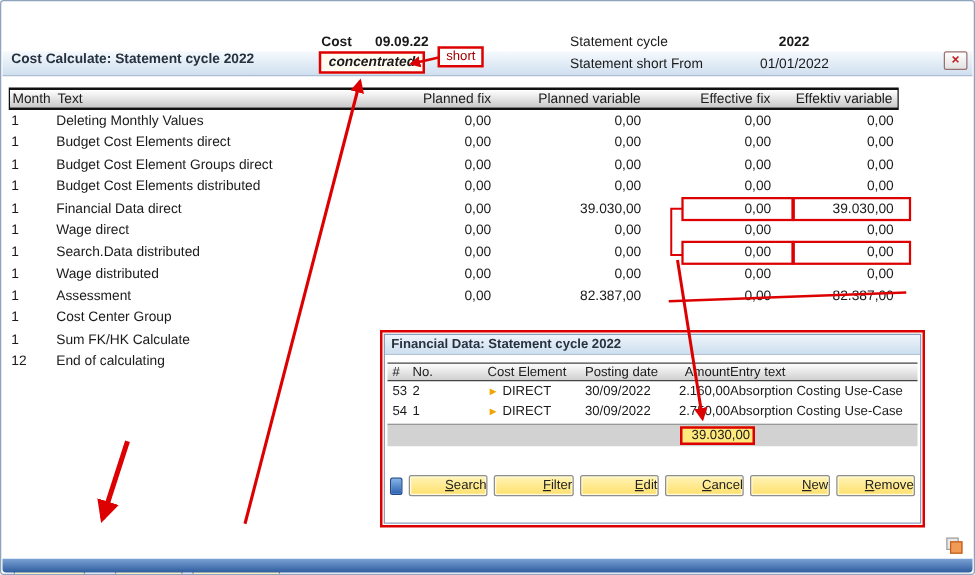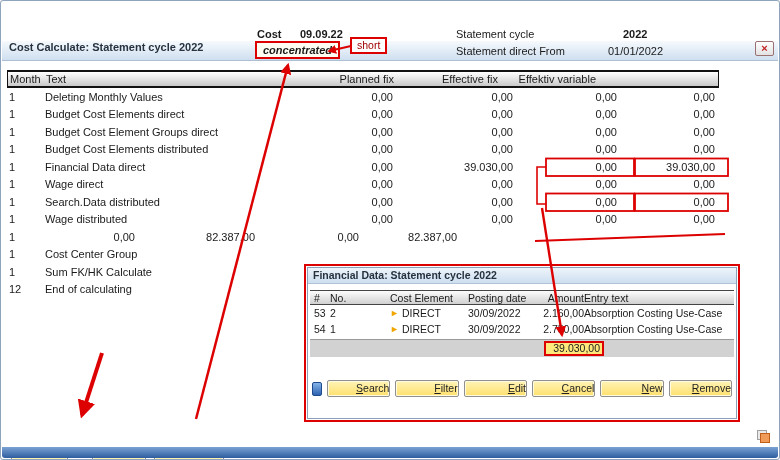--- a/index.html
+++ b/index.html
@@ -92,27 +92,28 @@
     <div class="title-text">Cost Calculate: Statement cycle 2022</div>
     <div class="close-btn">×</div>
   </div>
 
   <div class="lbl b" style="left:256px; top:27px;">Cost</div>
   <div class="lbl b" style="left:299px; top:27px;">09.09.22</div>
   <div class="lbl" style="left:455px; top:27px;">Statement cycle</div>
   <div class="lbl b" style="left:622px; top:27px;">2022</div>
   <div class="concentrated">concentrated</div>
   <div class="short-box">short</div>
-  <div class="lbl" style="left:455px; top:44px;">Statement direct From</div>
+  <div class="lbl" style="left:455px; top:44px;">Statement short From</div>
   <div class="lbl" style="left:607px; top:44px;">01/01/2022</div>
 
   <div class="thead">
     <div class="w-month">Month</div>
     <div class="w-text">Text</div>
     <div class="w-num">Planned fix</div>
+    <div class="w-pv">Planned variable</div>
     <div class="w-ef">Effective fix</div>
     <div class="w-num">Effektiv variable</div>
   </div>
 
   <div class="tbody">
     <div class="trow">
       <div class="w-month">1</div>
       <div class="w-text">Deleting Monthly Values</div>
       <div class="w-num">0,00</div>
       <div class="w-pv">0,00</div>
@@ -170,20 +171,21 @@
     <div class="trow">
       <div class="w-month">1</div>
       <div class="w-text">Wage distributed</div>
       <div class="w-num">0,00</div>
       <div class="w-pv">0,00</div>
       <div class="w-ef">0,00</div>
       <div class="w-num">0,00</div>
     </div>
     <div class="trow">
       <div class="w-month">1</div>
+      <div class="w-text">Assessment</div>
       <div class="w-num">0,00</div>
       <div class="w-pv">82.387,00</div>
       <div class="w-ef">0,00</div>
       <div class="w-num">82.387,00</div>
     </div>
     <div class="trow">
       <div class="w-month">1</div>
       <div class="w-text">Cost Center Group</div>
       <div class="w-num"></div>
       <div class="w-pv"></div>

